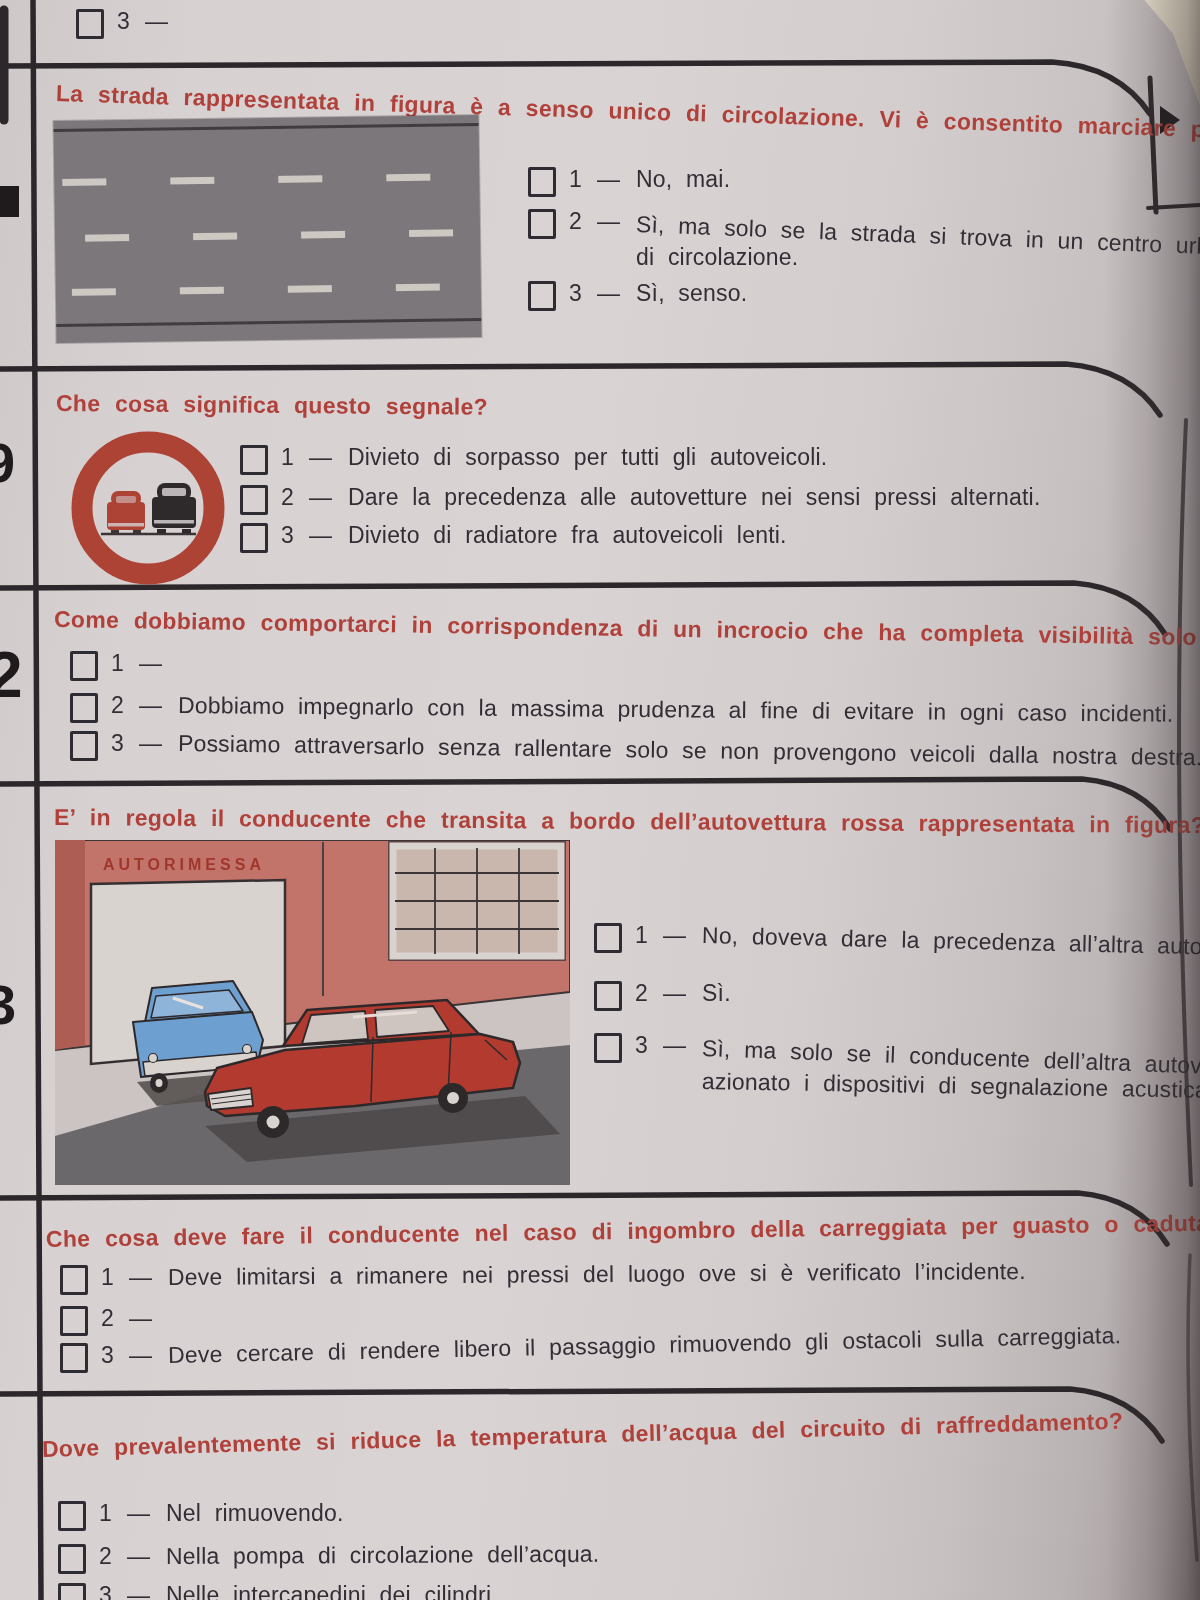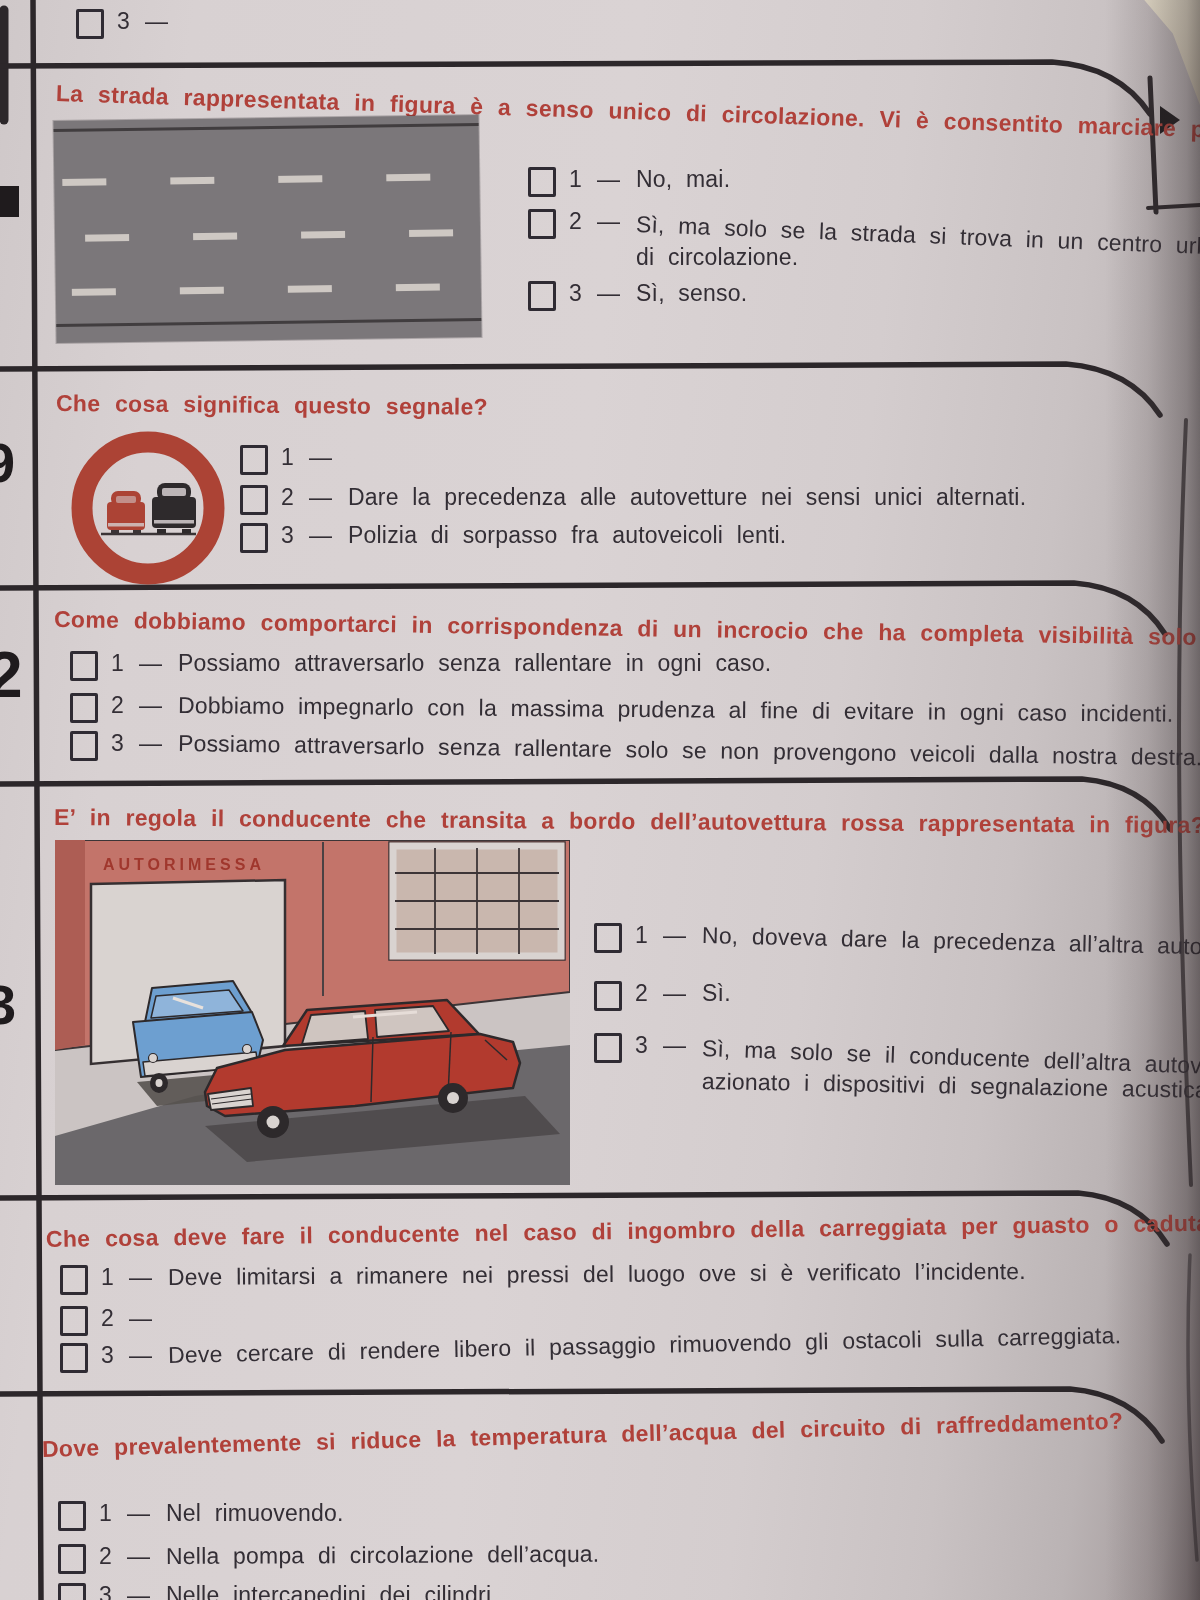--- a/index.html
+++ b/index.html
@@ -120,41 +120,41 @@
       <rect x="94" y="100" width="40" height="3.5" fill="#d5ced0" opacity=".85"></rect>
       <rect x="97" y="109" width="9" height="4.5" fill="#2e2a2c"></rect>
       <rect x="122" y="109" width="9" height="4.5" fill="#2e2a2c"></rect>
     </g>
   </svg>
 
   <div class="ans" style="left:240px;top:444px">
     <span class="box"></span>
     <span class="num">1</span>
     <span class="dsh">—</span>
+    <span class="txt">Divieto di sorpasso per tutti gli autoveicoli.</span>
   </div>
   <div class="ans" style="left:240px;top:484px">
     <span class="box"></span>
     <span class="num">2</span>
     <span class="dsh">—</span>
-    <span class="txt">Dare la precedenza alle autovetture nei sensi unici alternati.</span>
+    <span class="txt">Dare la precedenza alle autovetture nei sensi pressi alternati.</span>
   </div>
   <div class="ans" style="left:240px;top:522px">
     <span class="box"></span>
     <span class="num">3</span>
     <span class="dsh">—</span>
-    <span class="txt">Polizia di sorpasso fra autoveicoli lenti.</span>
+    <span class="txt">Divieto di radiatore fra autoveicoli lenti.</span>
   </div>
 
   <div class="q" style="left:54px;top:606px;transform:rotate(.9deg)">Come dobbiamo comportarci in corrispondenza di un incrocio che ha completa visibilità solo a destra</div>
 
   <div class="ans" style="left:70px;top:650px">
     <span class="box"></span>
     <span class="num">1</span>
     <span class="dsh">—</span>
-    <span class="txt">Possiamo attraversarlo senza rallentare in ogni caso.</span>
   </div>
   <div class="ans" style="left:70px;top:692px">
     <span class="box"></span>
     <span class="num">2</span>
     <span class="dsh">—</span>
     <span class="txt" style="transform:rotate(.5deg)">Dobbiamo impegnarlo con la massima prudenza al fine di evitare in ogni caso incidenti.</span>
   </div>
   <div class="ans" style="left:70px;top:730px">
     <span class="box"></span>
     <span class="num">3</span>

